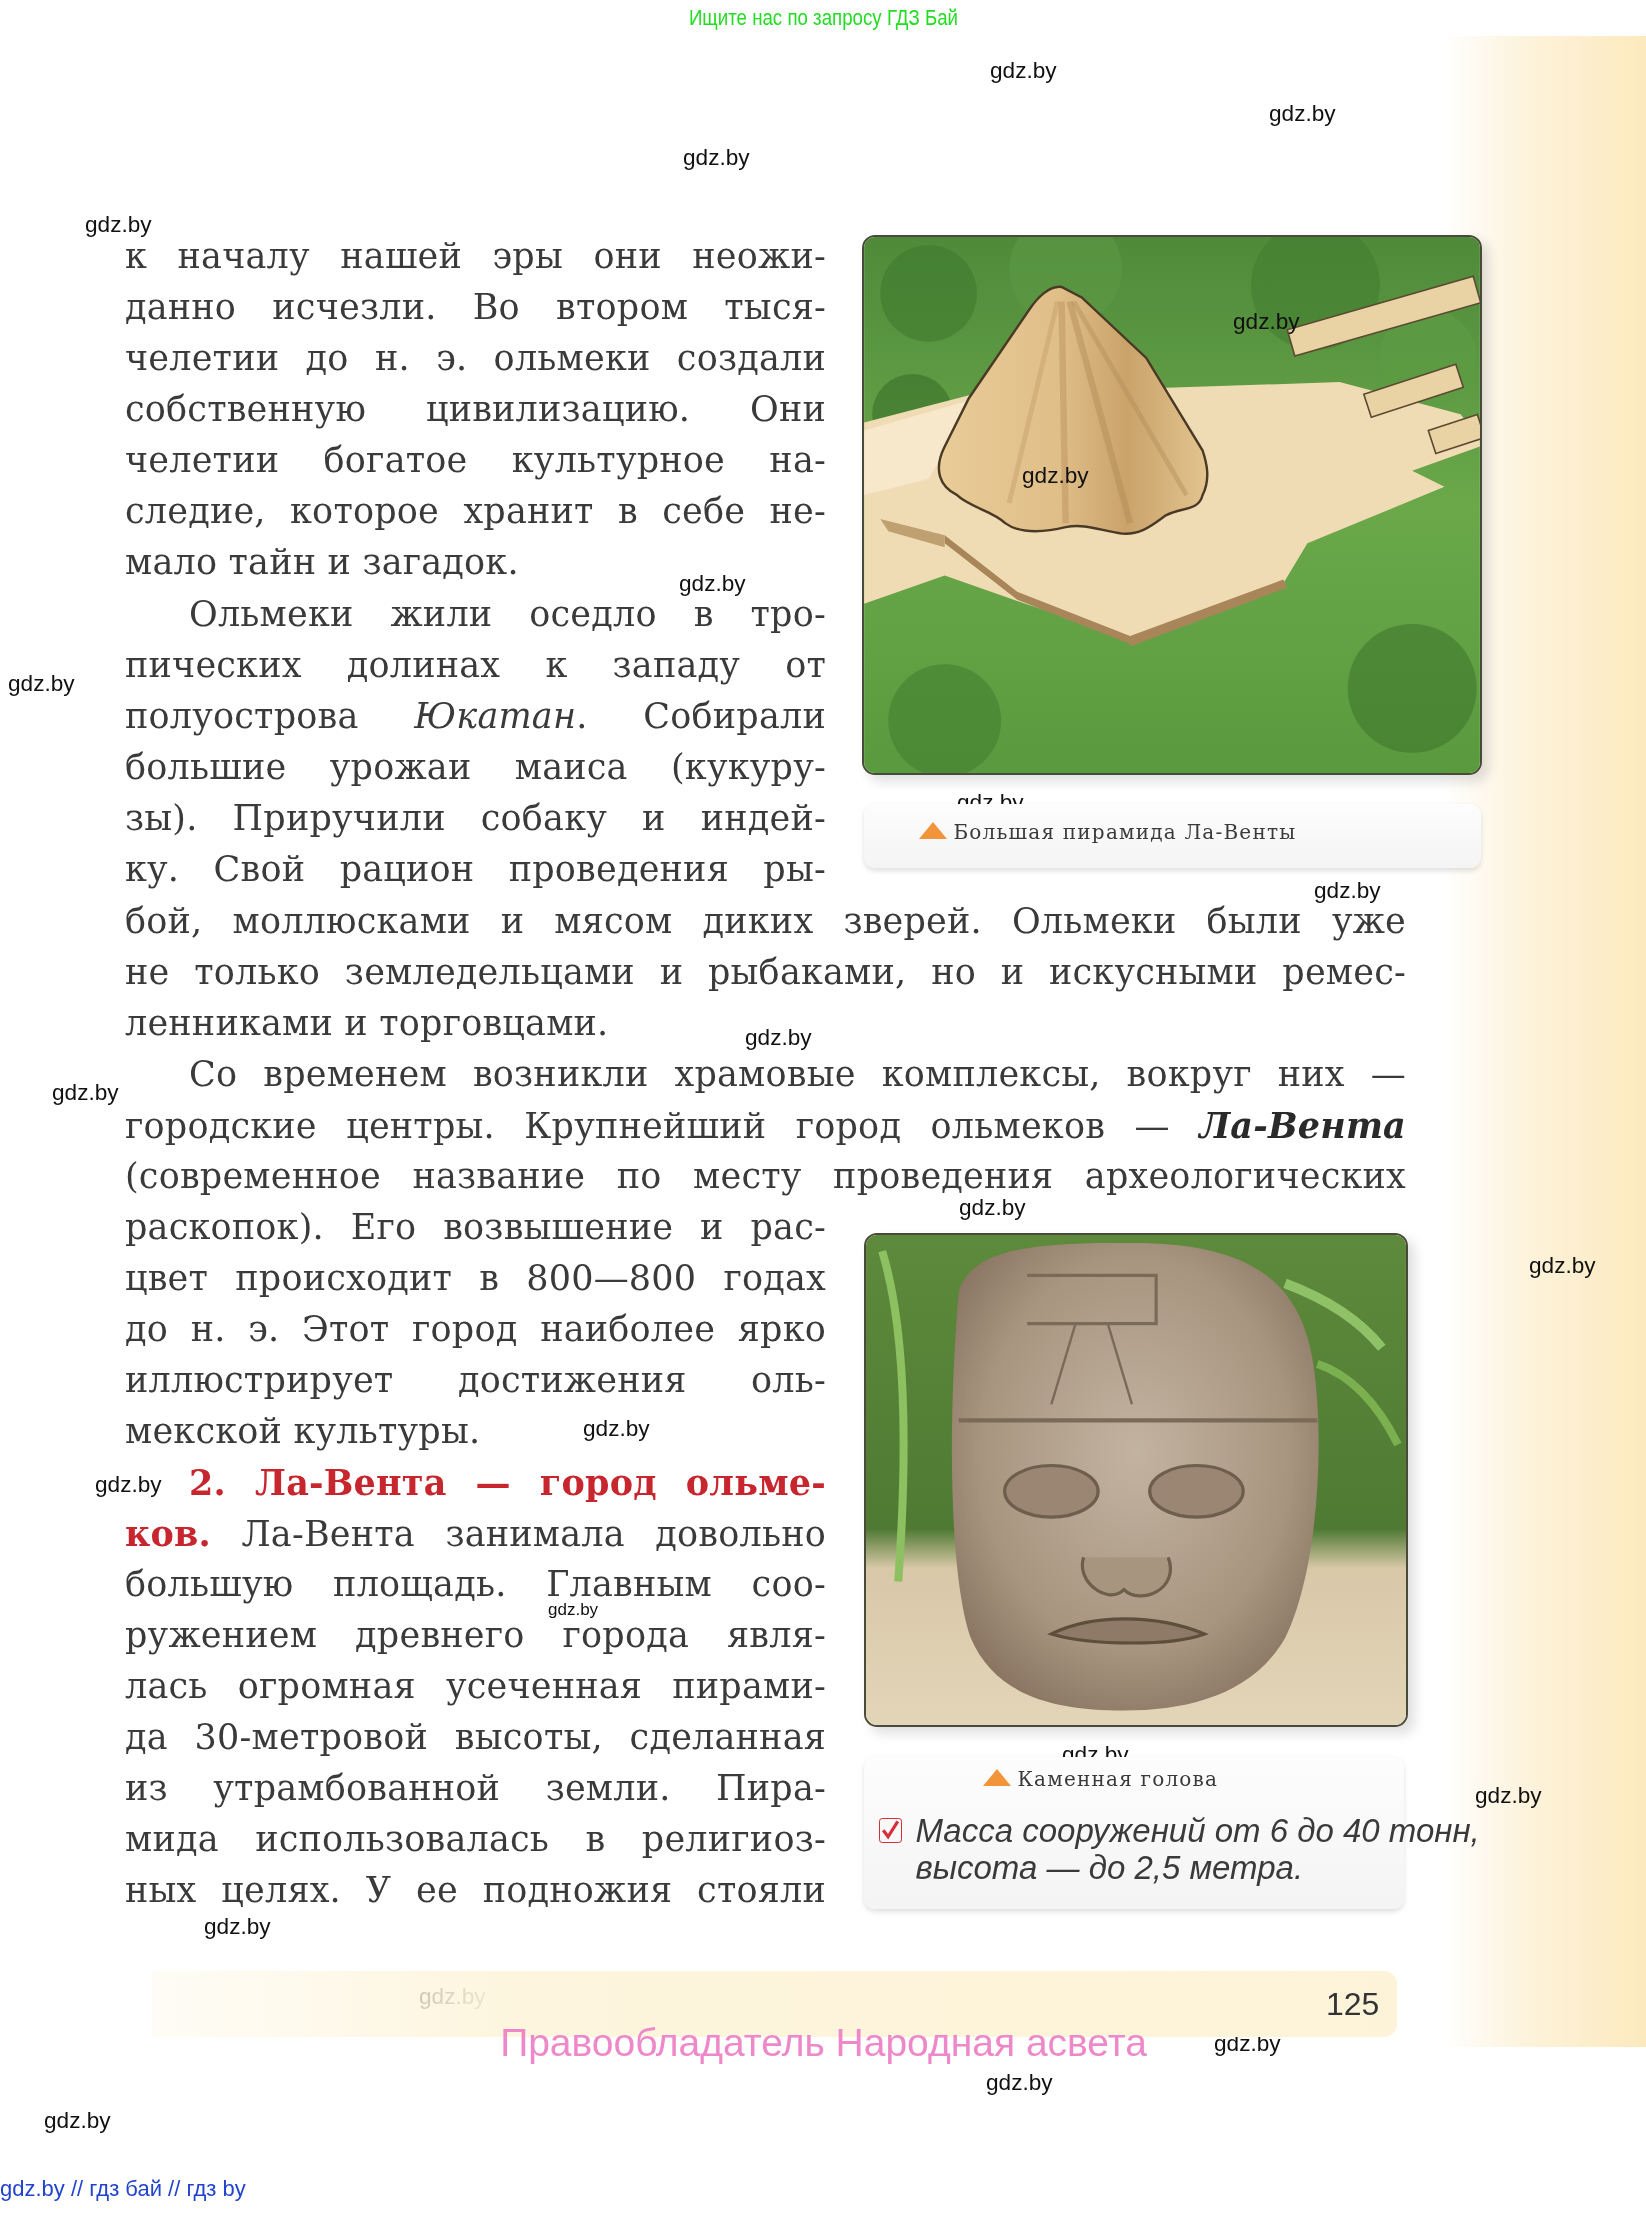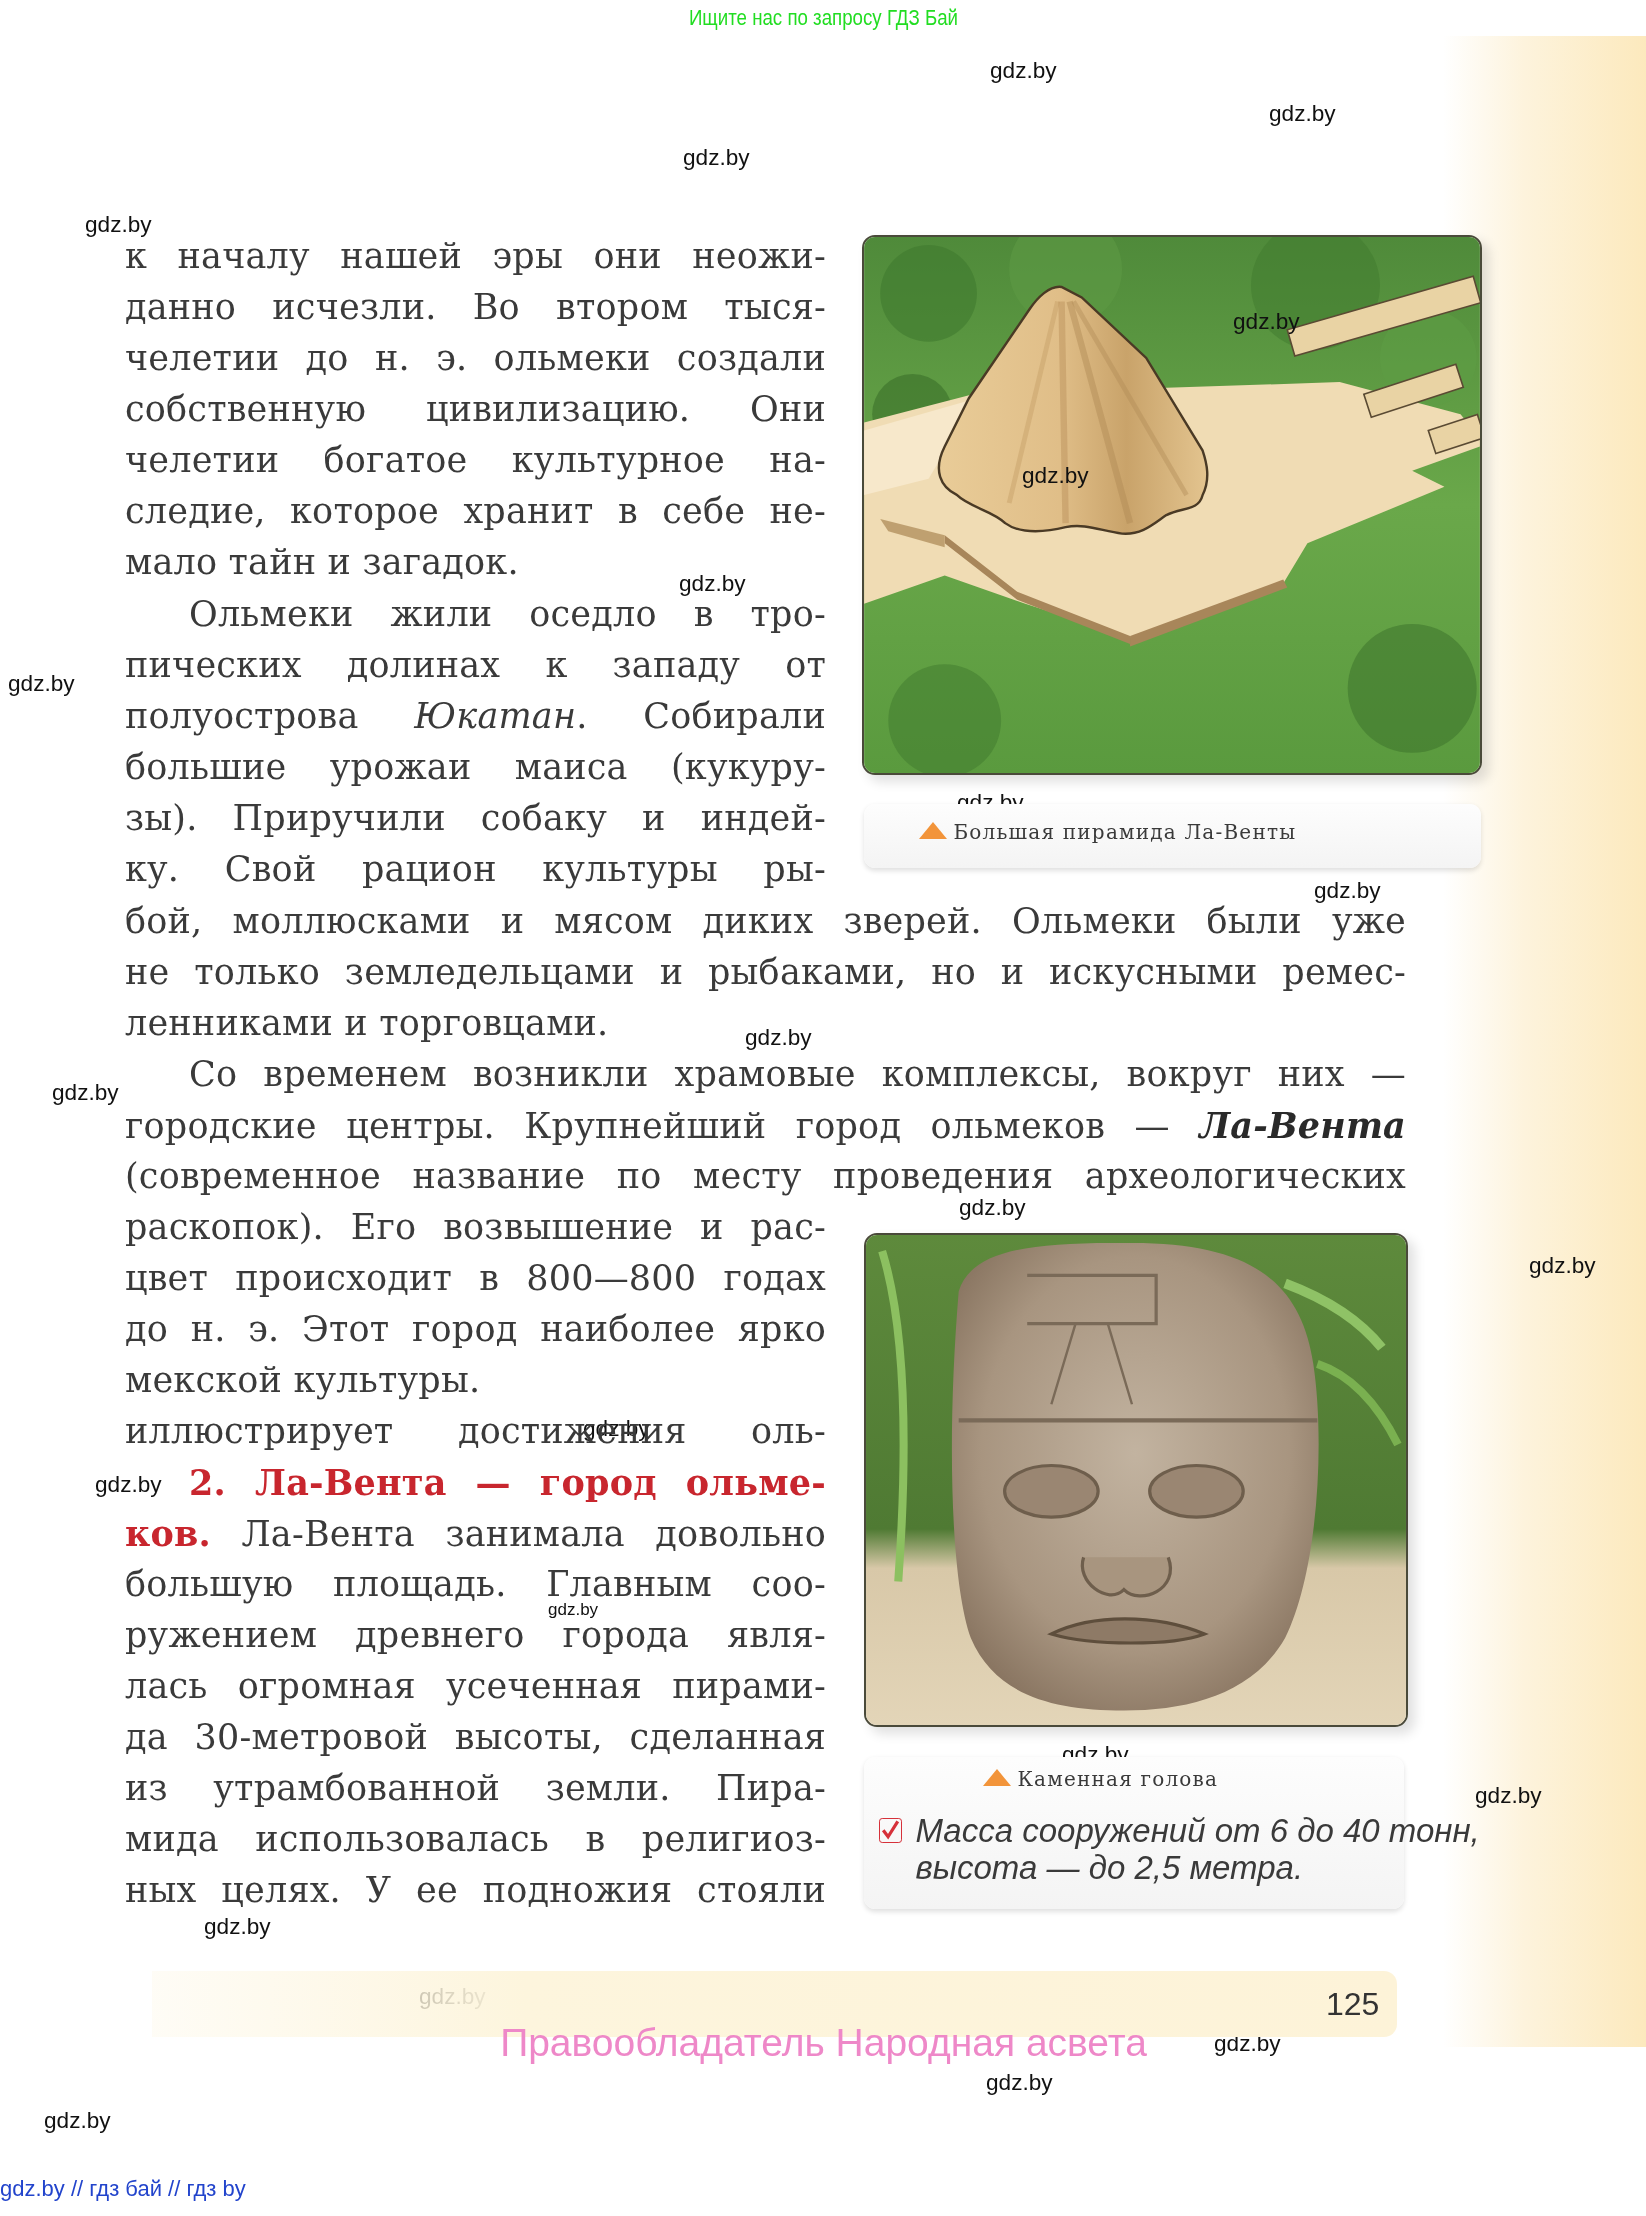--- a/index.html
+++ b/index.html
@@ -115,41 +115,41 @@
   <span class="line">следие, которое хранит в себе не-</span>
   <span class="line last">мало тайн и загадок.</span>
 </div>
 
 <div class="text-block narrow" style="top:589px">
   <span class="line indent">Ольмеки жили оседло в тро-</span>
   <span class="line">пических долинах к западу от</span>
   <span class="line"><span>полуострова </span><span class="ital">Юкатан</span><span>. Собирали</span></span>
   <span class="line">большие урожаи маиса (кукуру-</span>
   <span class="line">зы). Приручили собаку и индей-</span>
-  <span class="line">ку. Свой рацион культуры ры-</span>
+  <span class="line">ку. Свой рацион проведения ры-</span>
 </div>
 
 <div class="text-block wide" style="top:896px">
   <span class="line">бой, моллюсками и мясом диких зверей. Ольмеки были уже</span>
   <span class="line">не только земледельцами и рыбаками, но и искусными ремес-</span>
   <span class="line last">ленниками и торговцами.</span>
 </div>
 
 <div class="text-block wide" style="top:1049px">
   <span class="line indent">Со временем возникли храмовые комплексы, вокруг них —</span>
   <span class="line"><span>городские центры. Крупнейший город ольмеков — </span><span class="bold-ital">Ла-Вента</span></span>
   <span class="line">(современное название по месту проведения археологических</span>
 </div>
 
 <div class="text-block narrow" style="top:1202px">
   <span class="line">раскопок). Его возвышение и рас-</span>
   <span class="line">цвет происходит в 800—800 годах</span>
   <span class="line">до н. э. Этот город наиболее ярко</span>
+  <span class="line">иллюстрирует достижения оль-</span>
   <span class="line last">мекской культуры.</span>
-  <span class="line">иллюстрирует достижения оль-</span>
 </div>
 
 <div class="text-block narrow" style="top:1457px">
   <span class="line red-head" style="padding-left:64px">2. Ла-Вента — город ольме-</span>
   <span class="line"><span class="red-head">ков.</span><span> Ла-Вента занимала довольно</span></span>
   <span class="line">большую площадь. Главным соо-</span>
   <span class="line">ружением древнего города явля-</span>
   <span class="line">лась огромная усеченная пирами-</span>
   <span class="line">да 30-метровой высоты, сделанная</span>
   <span class="line">из утрамбованной земли. Пира-</span>

